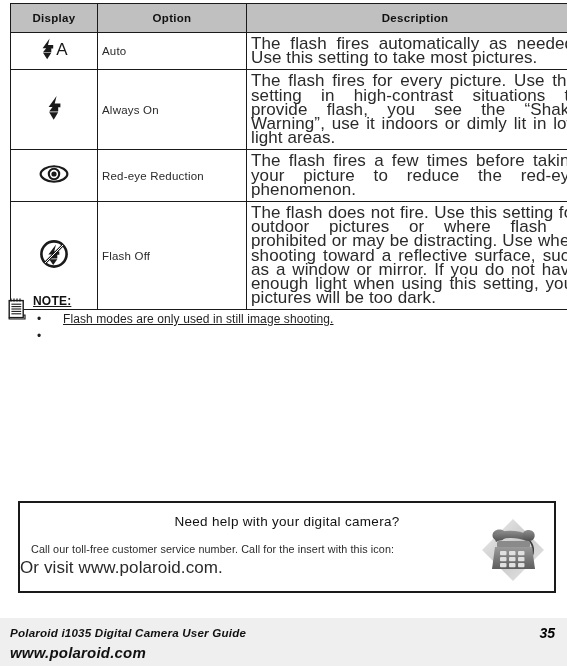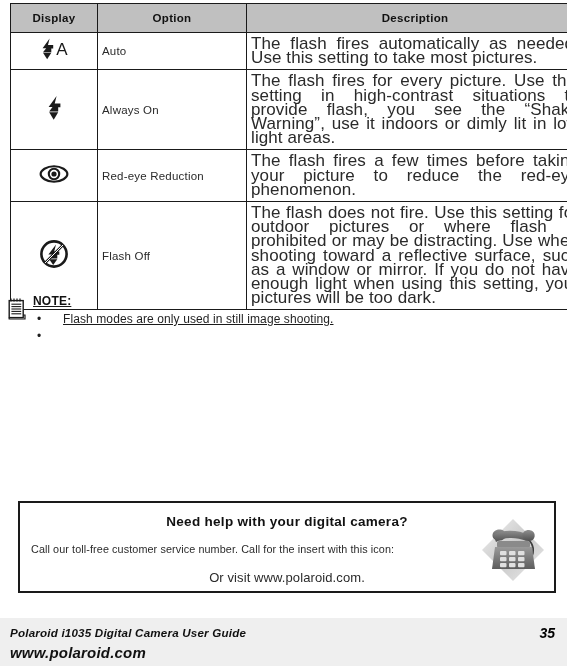--- a/index.html
+++ b/index.html
@@ -136,37 +136,36 @@
     left: 18px;
     top: 501px;
     width: 538px;
     height: 92px;
     border: 2px solid #1a1a1a;
     box-sizing: border-box;
   }
   .help-title {
     text-align: center;
     font-size: 13.5px;
-    font-weight: bold;
+    font-weight: normal;
     color: #111;
     margin-top: 11px;
     letter-spacing: 0.3px;
   }
   .help-line1 {
     font-size: 10.8px;
     color: #2a2a2a;
     margin-top: 14px;
     padding-left: 11px;
     letter-spacing: 0.1px;
   }
   .help-line2 {
-    text-align: center;
-    font-size: 13px;
+    font-size: 17px;
     color: #2a2a2a;
-    margin-top: 15px;
+    margin-top: 3px;
     letter-spacing: 0.1px;
   }
   .phone-icon {
     position: absolute;
     right: 8px;
     top: 14px;
     width: 66px;
     height: 66px;
   }
 

